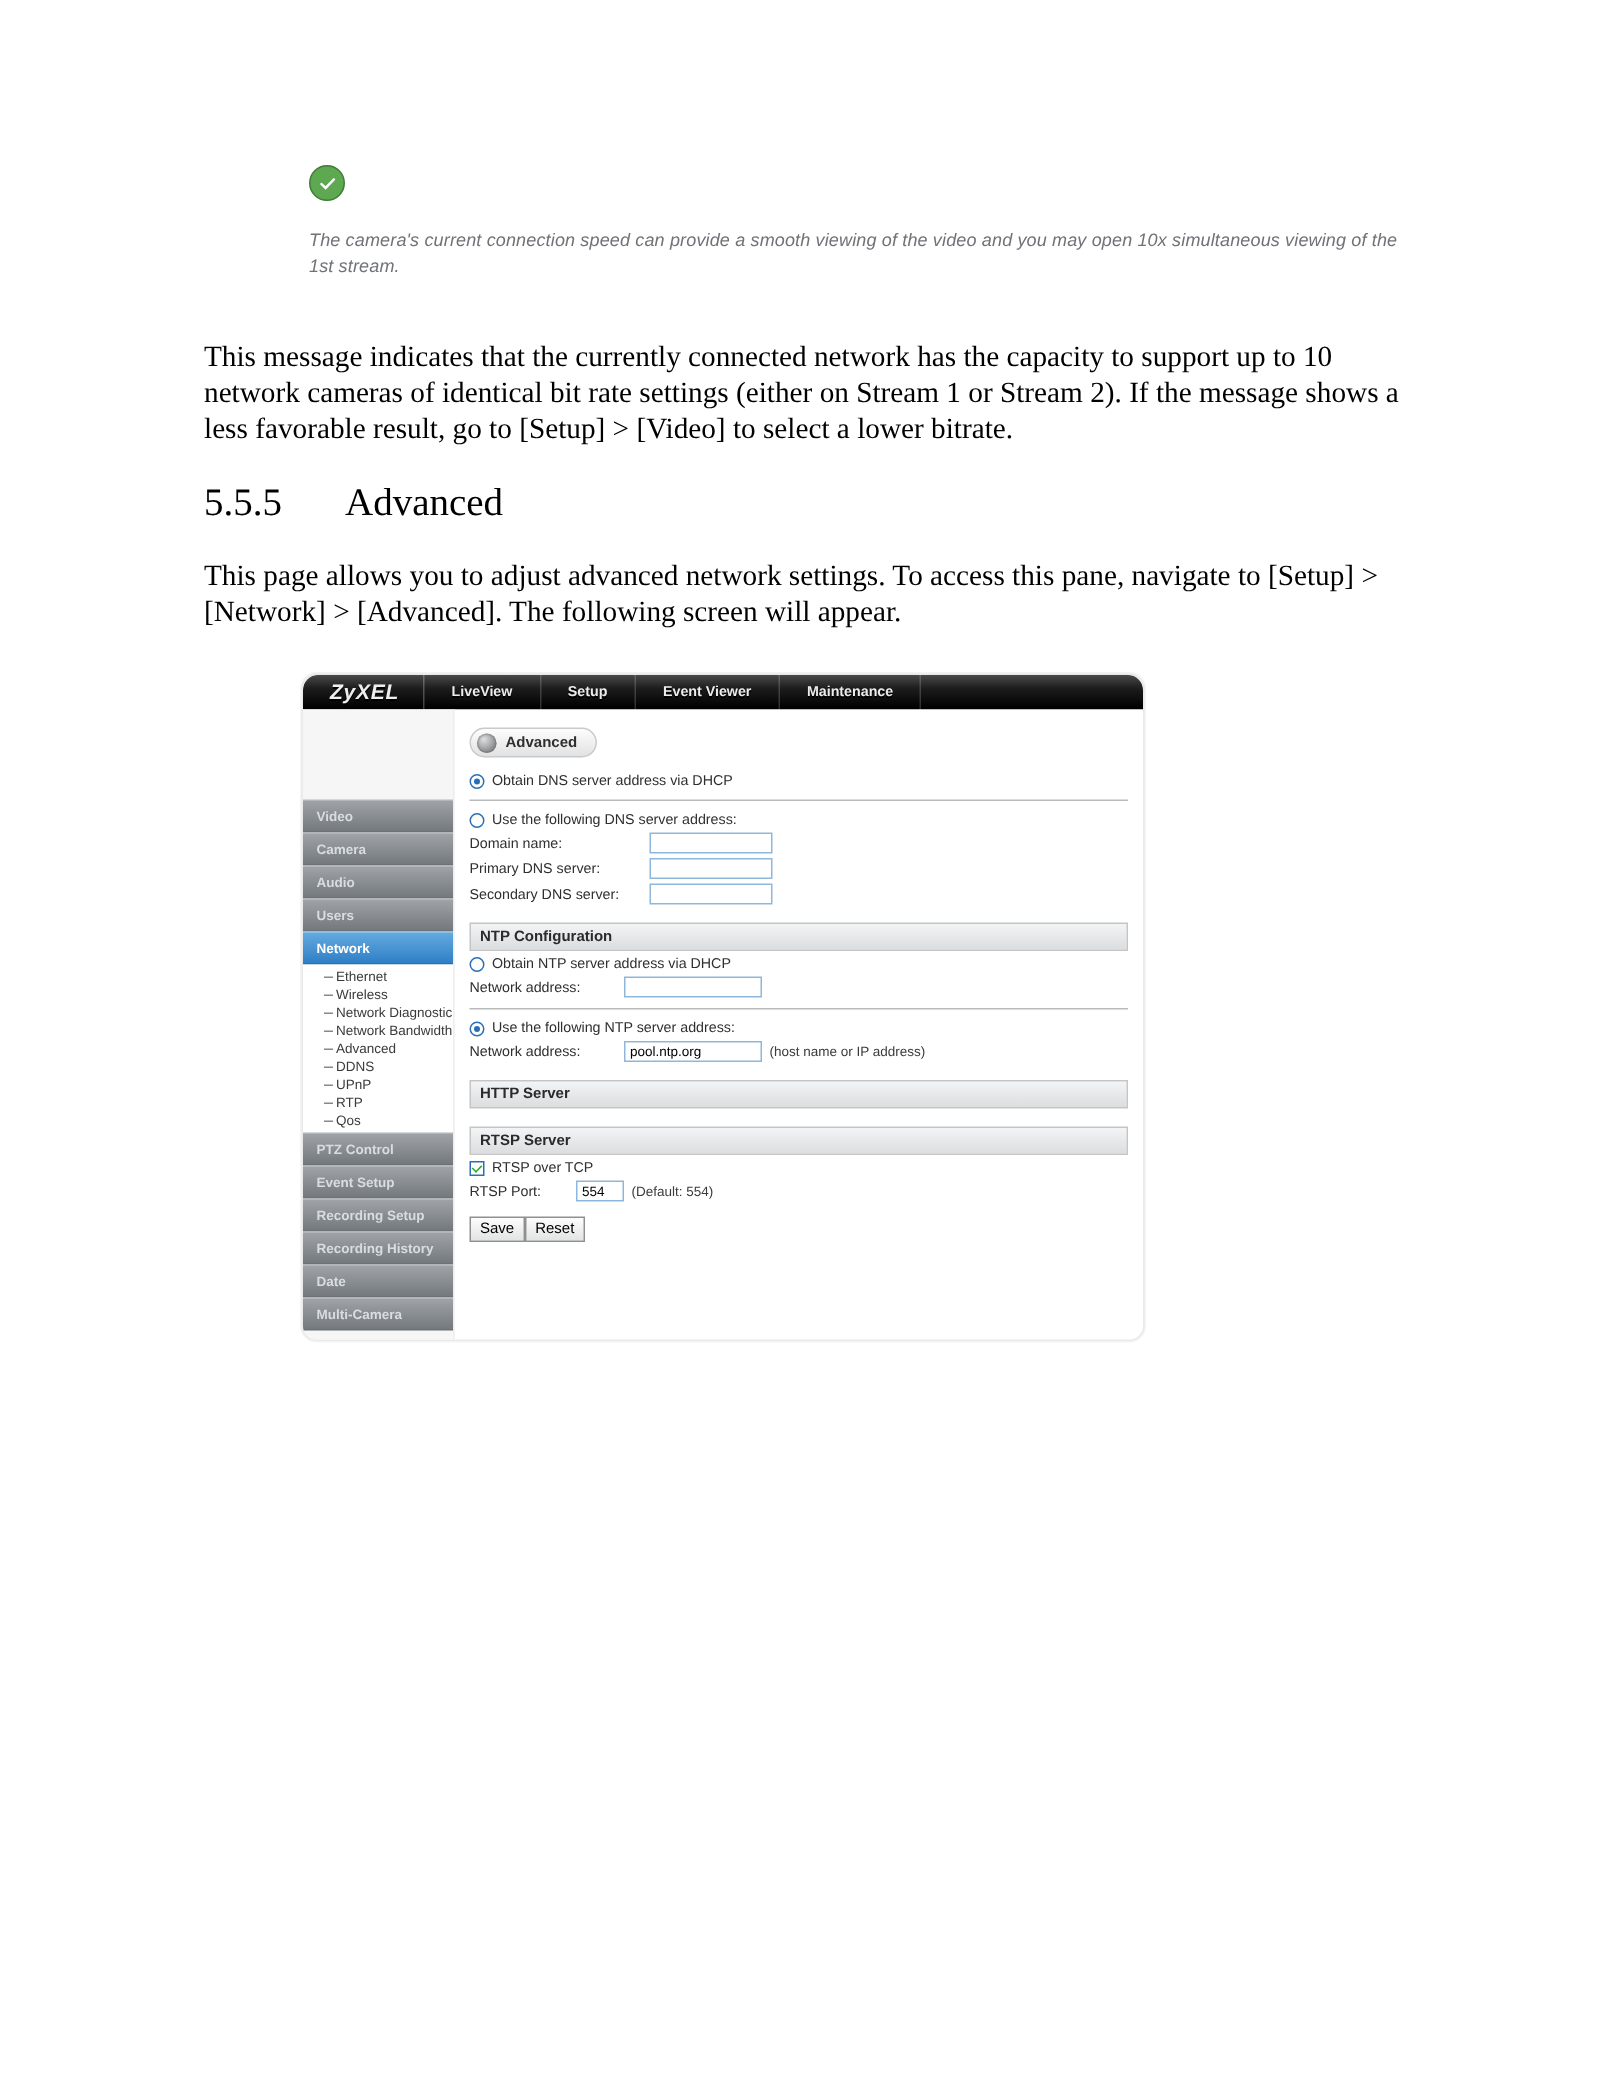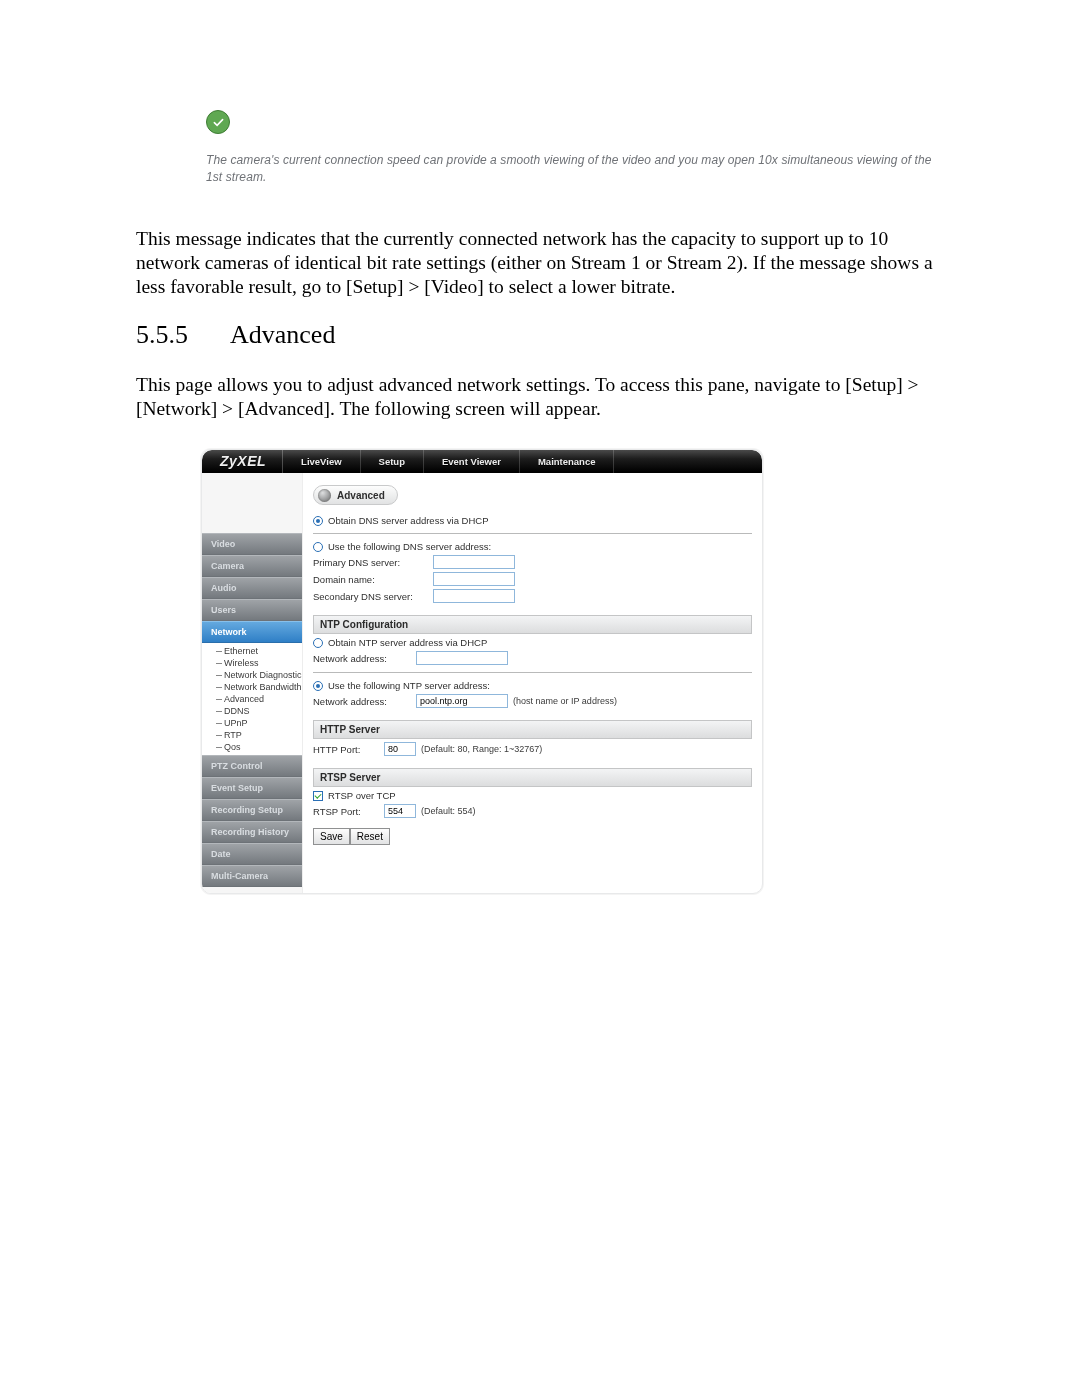--- a/index.html
+++ b/index.html
@@ -334,25 +334,25 @@
 
         <hr class="hr">
 
         <div class="row">
           <span class="radio">
               <span class="dot"></span>
             </span>
           <span>Use the following DNS server address:</span>
         </div>
         <div class="row">
+          <span class="lbl">Domain name:</span>
+          <input class="in in-88" style="">
+        </div>
+        <div class="row">
           <span class="lbl">Primary DNS server:</span>
-          <input class="in in-88" style="">
-        </div>
-        <div class="row">
-          <span class="lbl">Domain name:</span>
           <input class="in in-88" style="">
         </div>
         <div class="row">
           <span class="lbl">Secondary DNS server:</span>
           <input class="in in-88" style="">
         </div>
 
         <div class="sec-bar">NTP Configuration</div>
 
         <div class="row">
@@ -375,25 +375,20 @@
           <span>Use the following NTP server address:</span>
         </div>
         <div class="row">
           <span class="lbl" style="min-width:98px">Network address:</span>
           <input class="in in-100" value="pool.ntp.org" style="">
           <span class="muted">(host name or IP address)</span>
         </div>
 
         <div class="sec-bar">HTTP Server</div>
 
-        <div class="row">
-          <span class="lbl-short">HTTP Port:</span>
-          <input class="in in-40" value="80" style="">
-          <span class="muted">(Default: 80, Range: 1~32767)</span>
-        </div>
 
         <div class="sec-bar">RTSP Server</div>
 
         <div class="row">
           <span class="cb checked"></span>
           <span>RTSP over TCP</span>
         </div>
         <div class="row">
           <span class="lbl-short">RTSP Port:</span>
           <input class="in in-40" value="554" style="">

